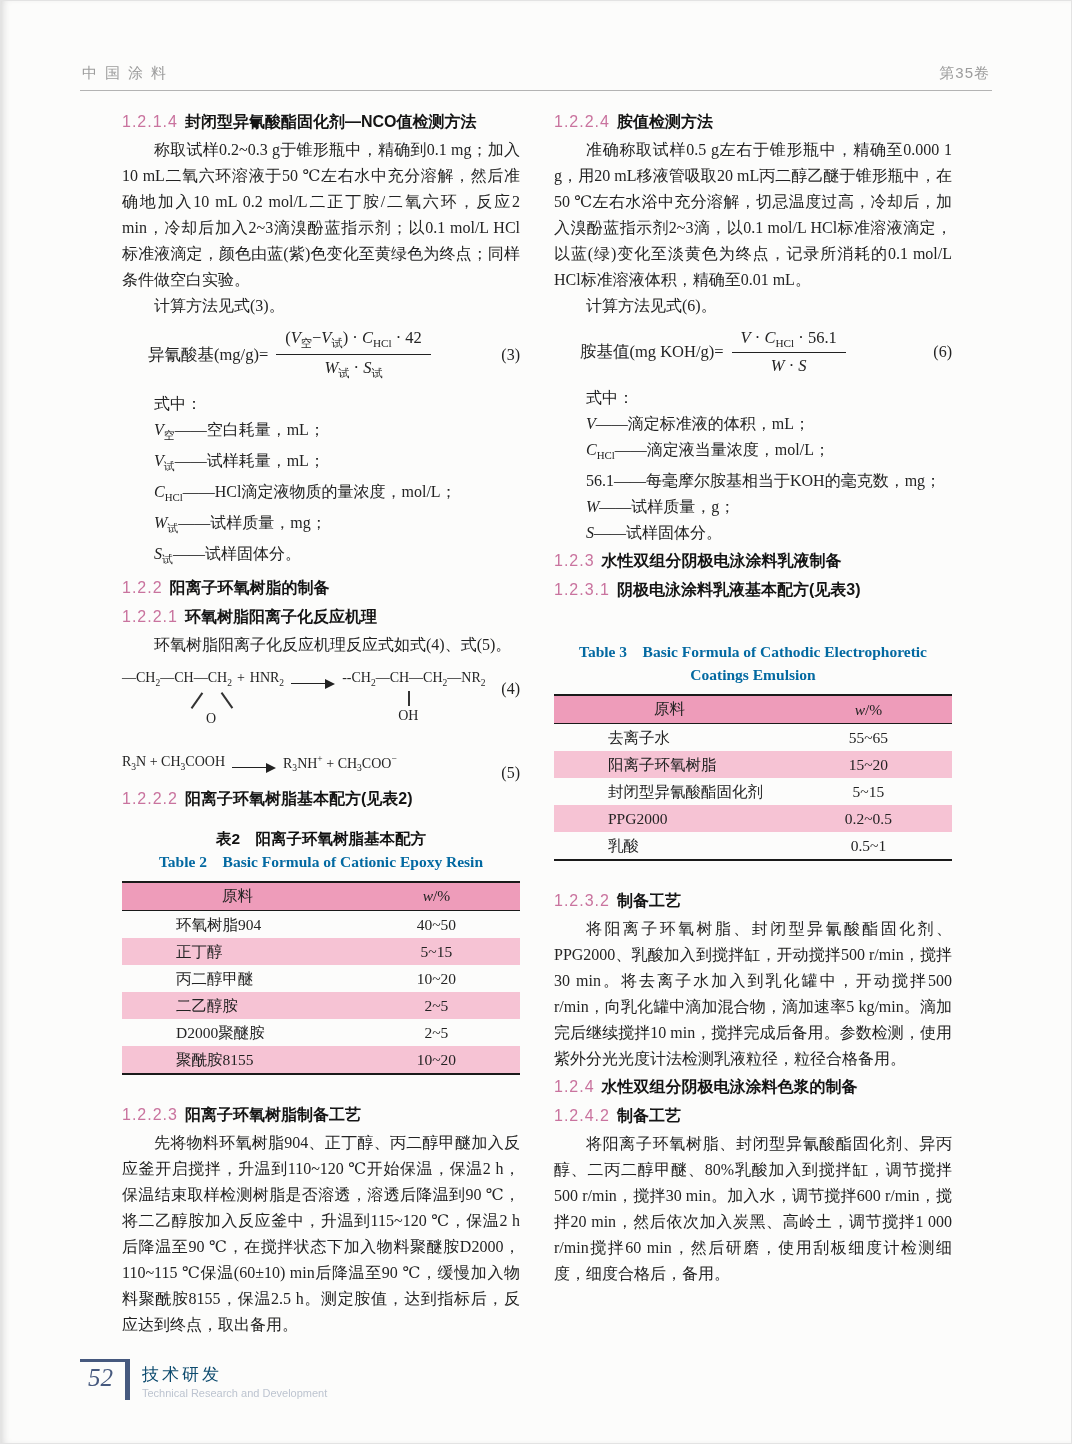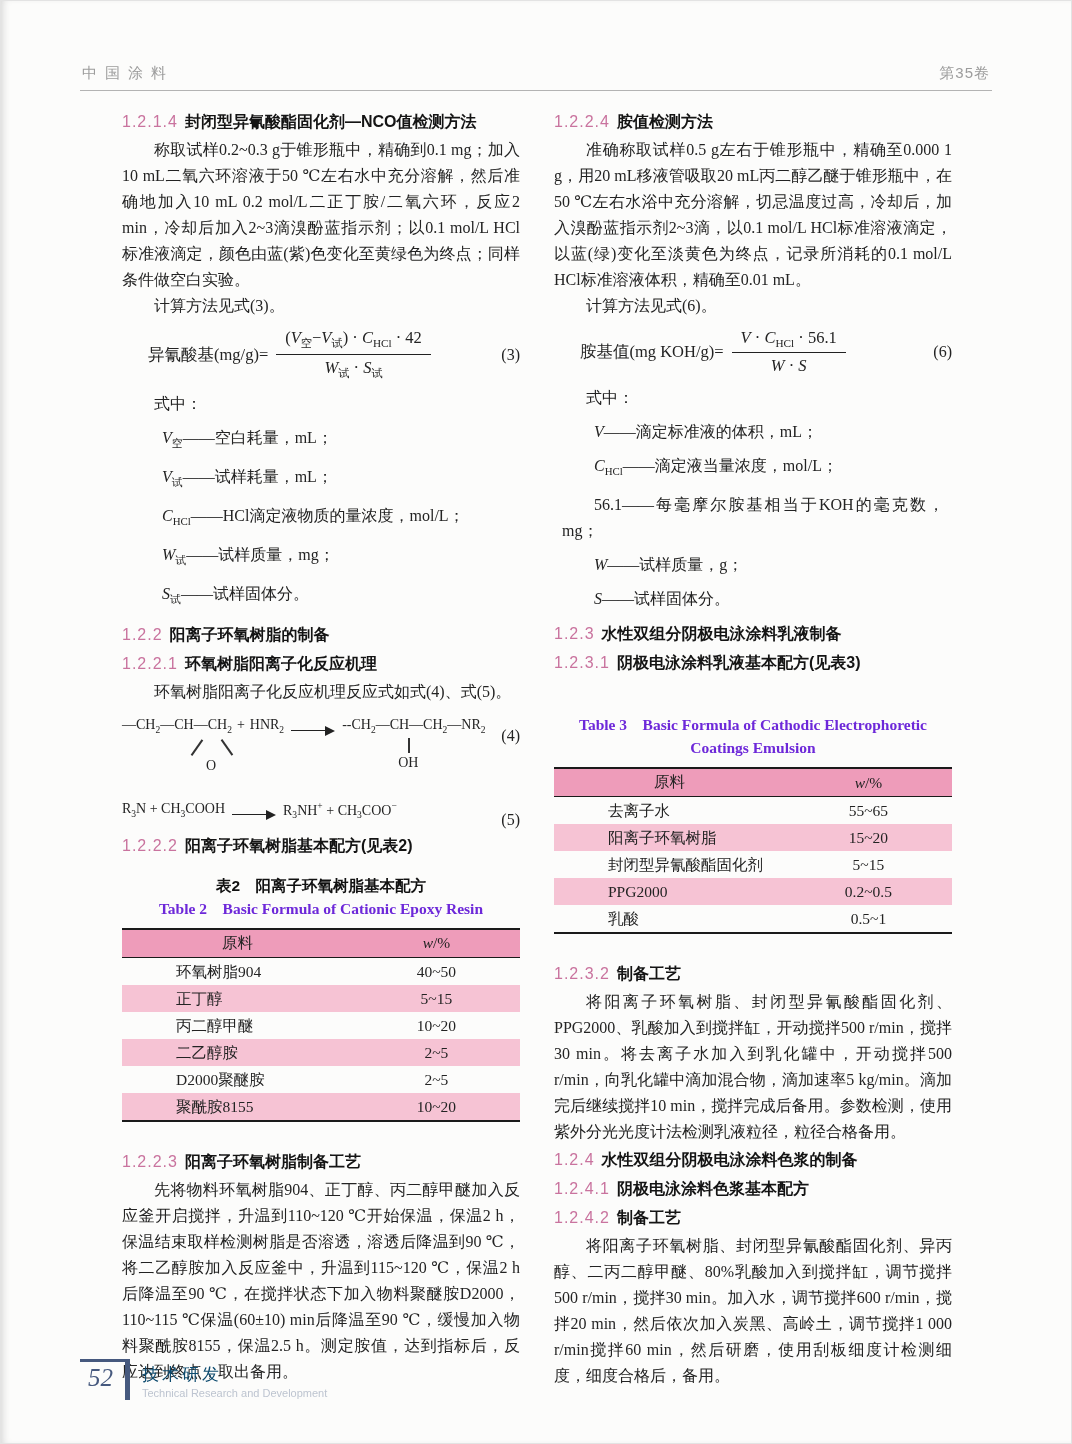--- a/index.html
+++ b/index.html
@@ -30,42 +30,42 @@
     font-family:"Liberation Sans","DejaVu Sans",sans-serif;}
   
   .equation{position:relative;display:flex;align-items:center;gap:4px;
     margin:7px 0;padding:2px 36px 2px 26px;font-size:16.5px;}
   .equation i, .fnum i, .fden i{font-family:"Liberation Serif",serif;}
   sub{font-size:68%;} sup{font-size:68%;}
   .frac{display:inline-flex;flex-direction:column;align-items:center;margin-left:4px;justify-content:flex-end;}
   .fnum{border-bottom:1.4px solid #222;padding:0 9px 3px 9px;}
   .fden{padding-top:3px;}
   .eq-num{position:absolute;right:0;top:50%;transform:translateY(-50%);font-size:16px;}
-  .def{margin:8px;}
+  .def{margin:0;}
   
   .chem{position:relative;font-size:14px;margin:12px 0 4px 0;padding-right:34px;}
   .chem-line{display:flex;align-items:flex-start;gap:5px;white-space:nowrap;}
   .chem .eq-num{top:10px;transform:none;}
   .chem-frag{position:relative;display:inline-block;}
   .chem4{height:80px;}
   .bond{position:absolute;width:1.5px;background:#333;}
   .epoxide .bl{left:74px;top:21px;height:19px;transform:rotate(35deg);}
   .epoxide .br{left:104px;top:21px;height:19px;transform:rotate(-35deg);}
   .atom-o{position:absolute;left:84px;top:41px;}
   .product .vbond{left:66px;top:21px;height:15px;}
   .atom-oh{position:absolute;left:56px;top:38px;}
   .rx-arrow{display:inline-flex;align-items:center;margin:0 2px;padding-top:9px;}
   .rx-arrow .shaft{width:34px;height:1.5px;background:#222;display:inline-block;}
   .rx-arrow .head{width:0;height:0;border-left:10px solid #222;
     border-top:5px solid transparent;border-bottom:5px solid transparent;display:inline-block;}
   .chem5{margin:4px 0 10px 0;}
   
   .tbl-caption{text-align:center;line-height:23px;margin:14px 0 8px 0;}
   .cap-cn{font-weight:bold;font-size:15.5px;font-family:"Liberation Sans","DejaVu Sans",sans-serif;color:#111;}
-  .cap-en{font-weight:bold;font-size:15.5px;font-family:"Liberation Serif",serif;color:#6d28d9;}
+  .cap-en{font-weight:bold;font-size:15.5px;font-family:"Liberation Serif",serif;color:#0369a1;}
   table.datatable{width:100%;border-collapse:collapse;border-top:2px solid #1a1a1a;
     border-bottom:2px solid #1a1a1a;font-size:15.5px;}
   .datatable thead th{background:#ee9cba;font-weight:normal;border-bottom:1.5px solid #1a1a1a;
     padding:3px 0;text-align:center;}
   .datatable td{padding:3px 0;line-height:21px;}
   .datatable td.c1{padding-left:54px;text-align:left;width:58%;}
   .datatable td.c2{text-align:center;width:42%;}
   .datatable tbody tr:nth-child(even){background:#f6c3d4;}
   .mt36{margin-top:36px;} .mt26{margin-top:26px;} .mt12{margin-top:12px;}
   
@@ -282,24 +282,20 @@
         <span class="secnum">1.2.3.2</span>
         <span class="sectitle">制备工艺</span>
       </div>
       <p class="bodytext indent">将阳离子环氧树脂、封闭型异氰酸酯固化剂、PPG2000、乳酸加入到搅拌缸，开动搅拌500 r/min，搅拌30 min。将去离子水加入到乳化罐中，开动搅拌500 r/min，向乳化罐中滴加混合物，滴加速率5 kg/min。滴加完后继续搅拌10 min，搅拌完成后备用。参数检测，使用紫外分光光度计法检测乳液粒径，粒径合格备用。</p>
 
       <div class="sec">
         <span class="secnum">1.2.4</span>
         <span class="sectitle">水性双组分阴极电泳涂料色浆的制备</span>
       </div>
       <div class="sec">
-        <span class="secnum">1.2.4.1</span>
-        <span class="sectitle">阴极电泳涂料色浆基本配方</span>
-      </div>
-      <div class="sec">
         <span class="secnum">1.2.4.2</span>
         <span class="sectitle">制备工艺</span>
       </div>
       <p class="bodytext indent">将阳离子环氧树脂、封闭型异氰酸酯固化剂、异丙醇、二丙二醇甲醚、80%乳酸加入到搅拌缸，调节搅拌500 r/min，搅拌30 min。加入水，调节搅拌600 r/min，搅拌20 min，然后依次加入炭黑、高岭土，调节搅拌1 000 r/min搅拌60 min，然后研磨，使用刮板细度计检测细度，细度合格后，备用。</p>
     </div>
   </div>
 
   <div class="footer">
     <div class="pn-box">
       <span class="pn">52</span>

